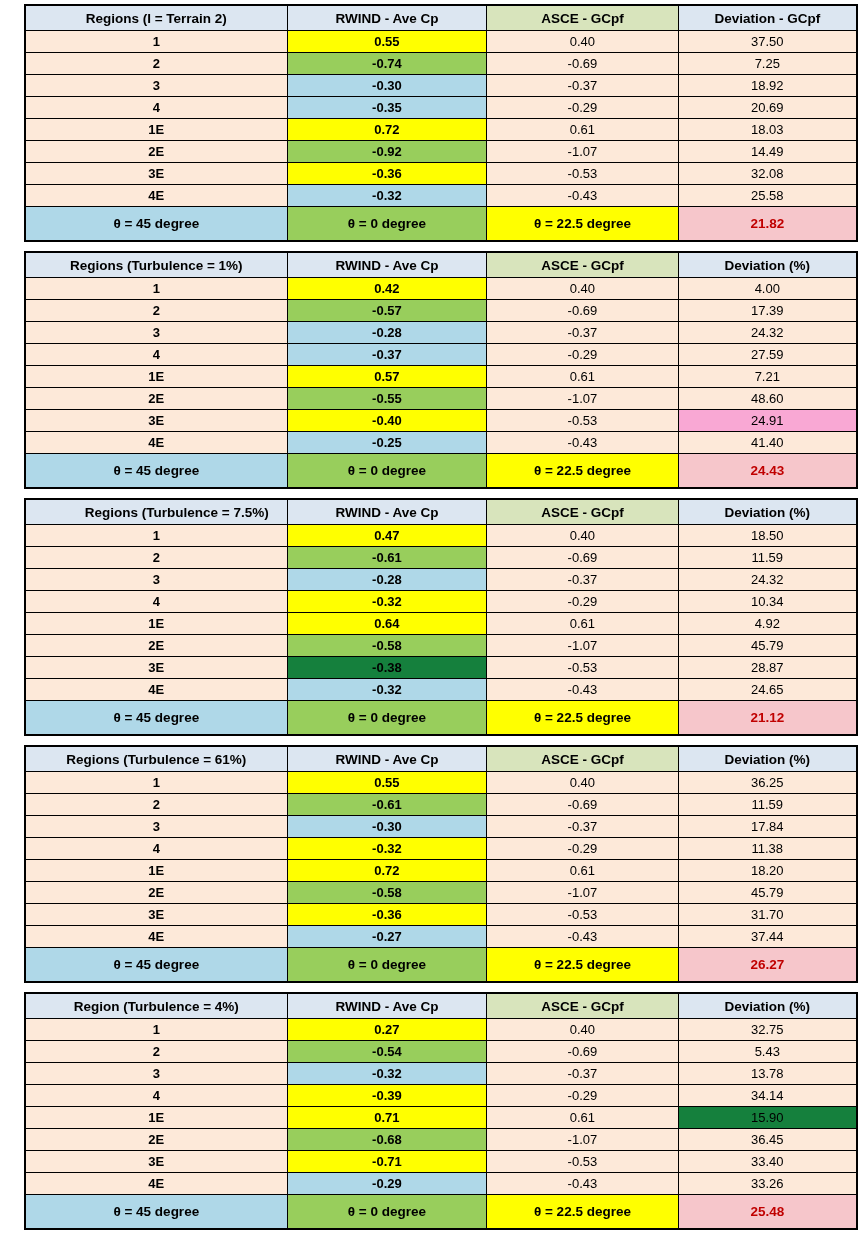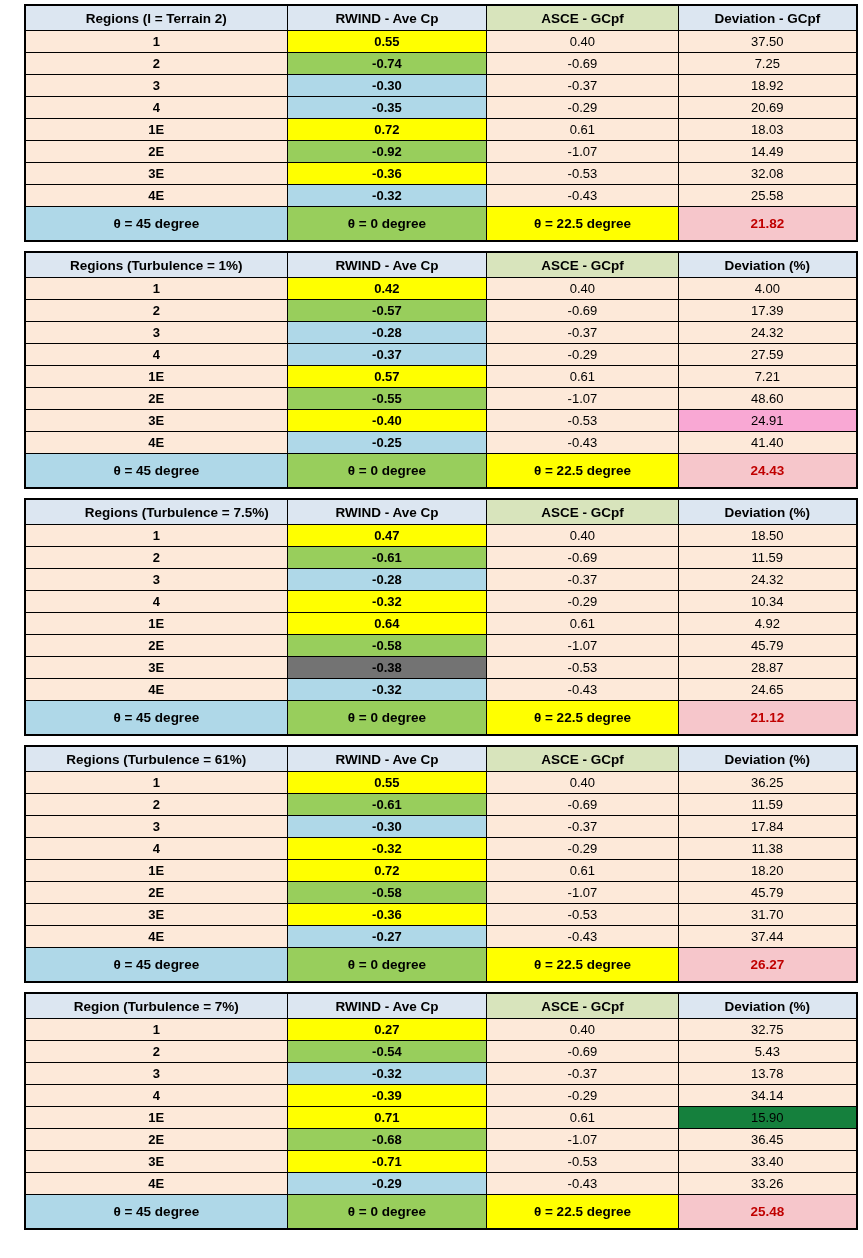--- a/index.html
+++ b/index.html
@@ -252,21 +252,21 @@
           <td style="background: rgb(253, 233, 217);">4.92</td>
         </tr>
         <tr>
           <td class="bold" style="background: rgb(253, 233, 217);">2E</td>
           <td class="bold" style="background: rgb(152, 206, 92);">-0.58</td>
           <td style="background: rgb(253, 233, 217);">-1.07</td>
           <td style="background: rgb(253, 233, 217);">45.79</td>
         </tr>
         <tr>
           <td class="bold" style="background: rgb(253, 233, 217);">3E</td>
-          <td class="bold" style="background: #737373;">-0.38</td>
+          <td class="bold" style="background: #15803d;">-0.38</td>
           <td style="background: rgb(253, 233, 217);">-0.53</td>
           <td style="background: rgb(253, 233, 217);">28.87</td>
         </tr>
         <tr>
           <td class="bold" style="background: rgb(253, 233, 217);">4E</td>
           <td class="bold" style="background: rgb(175, 216, 232);">-0.32</td>
           <td style="background: rgb(253, 233, 217);">-0.43</td>
           <td style="background: rgb(253, 233, 217);">24.65</td>
         </tr>
         <tr class="footer-row">
@@ -351,21 +351,21 @@
     </table>
     <table class="cmp">
       <colgroup>
         <col class="c1">
         <col class="c2">
         <col class="c3">
         <col class="c4">
       </colgroup>
       <thead>
         <tr>
-          <th style="background: rgb(220, 230, 241);">Region (Turbulence = 7%)</th>
+          <th style="background: rgb(220, 230, 241);">Region (Turbulence = 4%)</th>
           <th style="background: rgb(220, 230, 241);">RWIND - Ave Cp</th>
           <th style="background: rgb(216, 228, 188);">ASCE - GCpf</th>
           <th style="background: rgb(220, 230, 241);">Deviation (%)</th>
         </tr>
       </thead>
       <tbody>
         <tr>
           <td class="bold" style="background: rgb(253, 233, 217);">1</td>
           <td class="bold" style="background: rgb(255, 255, 0);">0.27</td>
           <td style="background: rgb(253, 233, 217);">0.40</td>

